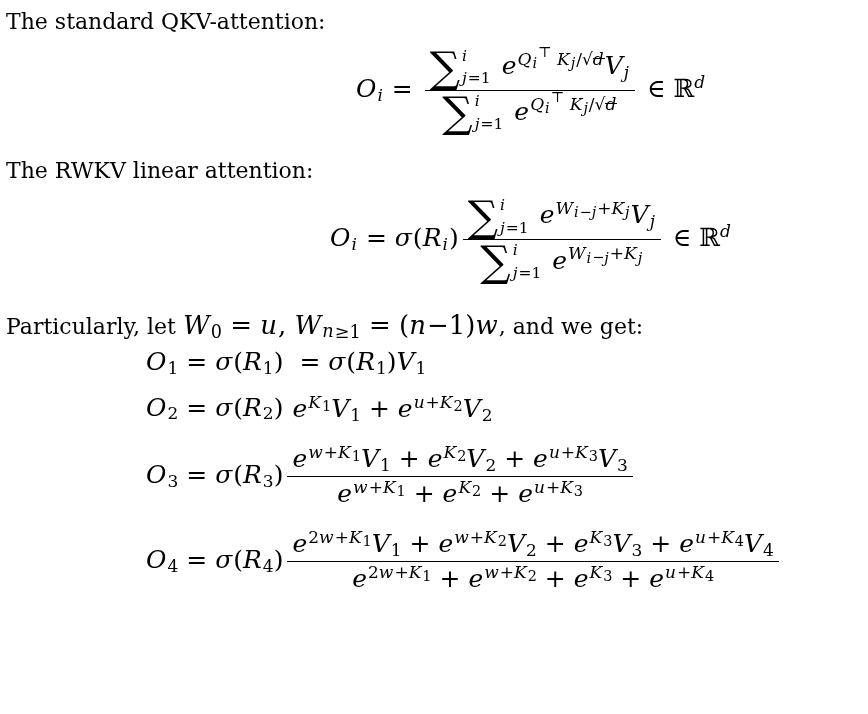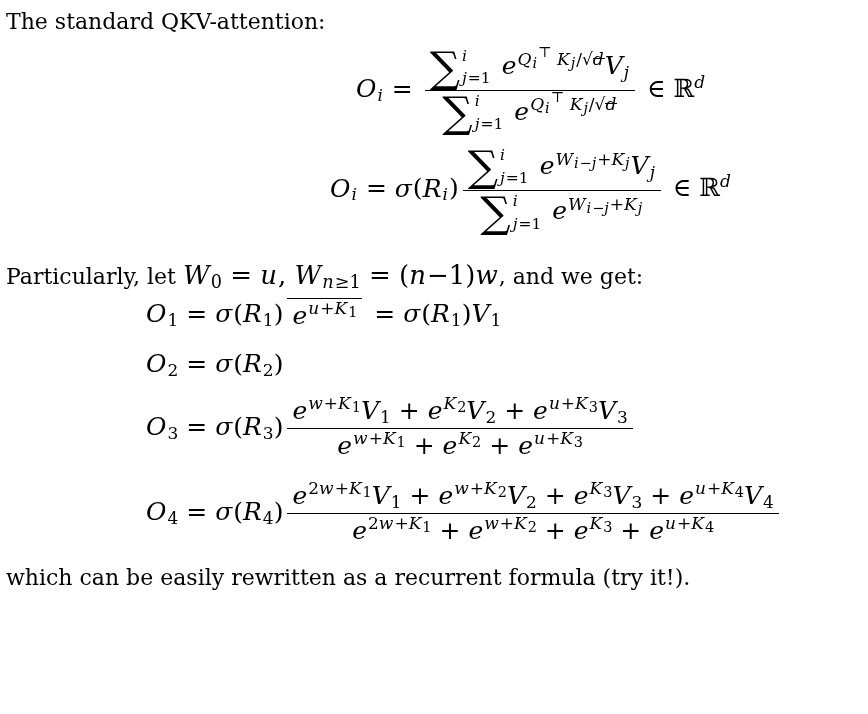--- a/index.html
+++ b/index.html
@@ -46,39 +46,39 @@
               <span class="limbot"><i>j</i>=1</span>
             </span>
           </span> <i>e</i><sup><i>Q</i><sub><i>i</i></sub><sup>⊤</sup> <i>K</i><sub><i>j</i></sub>/<span class="sqrt"><span class="radical">√</span><span class="sqrtbar"><i>d</i></span></span></sup><i>V</i><sub><i>j</i></sub></span><span class="fden"><span class="sum">
             <span class="sigma">∑</span>
             <span class="limits">
               <span class="limtop"><i>i</i></span>
               <span class="limbot"><i>j</i>=1</span>
             </span>
           </span> <i>e</i><sup><i>Q</i><sub><i>i</i></sub><sup>⊤</sup> <i>K</i><sub><i>j</i></sub>/<span class="sqrt"><span class="radical">√</span><span class="sqrtbar"><i>d</i></span></span></sup></span></span> ∈ ℝ<sup><i>d</i></sup></div>
 
+  <p class="text mt-sec">The RWKV linear attention:</p>
 
   <div class="eq eq-display"><i>O</i><sub><i>i</i></sub> = <i>σ</i>(<i>R</i><sub><i>i</i></sub>)<span class="frac"><span class="fnum"><span class="sum">
             <span class="sigma">∑</span>
             <span class="limits">
               <span class="limtop"><i>i</i></span>
               <span class="limbot"><i>j</i>=1</span>
             </span>
           </span> <i>e</i><sup><i>W</i><sub><i>i</i>−<i>j</i></sub>+<i>K</i><sub><i>j</i></sub></sup><i>V</i><sub><i>j</i></sub></span><span class="fden"><span class="sum">
             <span class="sigma">∑</span>
             <span class="limits">
               <span class="limtop"><i>i</i></span>
               <span class="limbot"><i>j</i>=1</span>
             </span>
           </span> <i>e</i><sup><i>W</i><sub><i>i</i>−<i>j</i></sub>+<i>K</i><sub><i>j</i></sub></sup></span></span> ∈ ℝ<sup><i>d</i></sup></div>
 
   <p class="text mt-par"><span>Particularly, let </span><span class="eq eq-inline"><i>W</i><sub>0</sub> = <i>u</i>, <i>W</i><sub><i>n</i>≥1</sub> = (<i>n</i>−1)<i>w</i></span><span>, and we get:</span></p>
 
   <div class="aligned">
-    <div class="eq eq-row"><i>O</i><sub>1</sub> = <i>σ</i>(<i>R</i><sub>1</sub>)<span class="frac"><span class="fden"><i>e</i><sup><i>u</i>+<i>K</i><sub>1</sub></sup></span></span> = <i>σ</i>(<i>R</i><sub>1</sub>)<i>V</i><sub>1</sub></div>
-    <div class="eq eq-row"><i>O</i><sub>2</sub> = <i>σ</i>(<i>R</i><sub>2</sub>)<span class="frac"></span></div>
+    <div class="eq eq-row"><i>O</i><sub>1</sub> = <i>σ</i>(<i>R</i><sub>1</sub>)<span class="frac"></span> = <i>σ</i>(<i>R</i><sub>1</sub>)<i>V</i><sub>1</sub></div>
+    <div class="eq eq-row"><i>O</i><sub>2</sub> = <i>σ</i>(<i>R</i><sub>2</sub>)<span class="frac"><span class="fnum"><i>e</i><sup><i>K</i><sub>1</sub></sup><i>V</i><sub>1</sub> + <i>e</i><sup><i>u</i>+<i>K</i><sub>2</sub></sup><i>V</i><sub>2</sub></span></span></div>
     <div class="eq eq-row"><i>O</i><sub>3</sub> = <i>σ</i>(<i>R</i><sub>3</sub>)<span class="frac"><span class="fnum"><i>e</i><sup><i>w</i>+<i>K</i><sub>1</sub></sup><i>V</i><sub>1</sub> + <i>e</i><sup><i>K</i><sub>2</sub></sup><i>V</i><sub>2</sub> + <i>e</i><sup><i>u</i>+<i>K</i><sub>3</sub></sup><i>V</i><sub>3</sub></span><span class="fden"><i>e</i><sup><i>w</i>+<i>K</i><sub>1</sub></sup> + <i>e</i><sup><i>K</i><sub>2</sub></sup> + <i>e</i><sup><i>u</i>+<i>K</i><sub>3</sub></sup></span></span></div>
     <div class="eq eq-row"><i>O</i><sub>4</sub> = <i>σ</i>(<i>R</i><sub>4</sub>)<span class="frac"><span class="fnum"><i>e</i><sup>2<i>w</i>+<i>K</i><sub>1</sub></sup><i>V</i><sub>1</sub> + <i>e</i><sup><i>w</i>+<i>K</i><sub>2</sub></sup><i>V</i><sub>2</sub> + <i>e</i><sup><i>K</i><sub>3</sub></sup><i>V</i><sub>3</sub> + <i>e</i><sup><i>u</i>+<i>K</i><sub>4</sub></sup><i>V</i><sub>4</sub></span><span class="fden"><i>e</i><sup>2<i>w</i>+<i>K</i><sub>1</sub></sup> + <i>e</i><sup><i>w</i>+<i>K</i><sub>2</sub></sup> + <i>e</i><sup><i>K</i><sub>3</sub></sup> + <i>e</i><sup><i>u</i>+<i>K</i><sub>4</sub></sup></span></span></div>
   </div>
 
-  <p class="text mt-close">which can be easily rewritten as a recurrent formula (try it!).</p>
 
 </div>
 
 </body></html>

